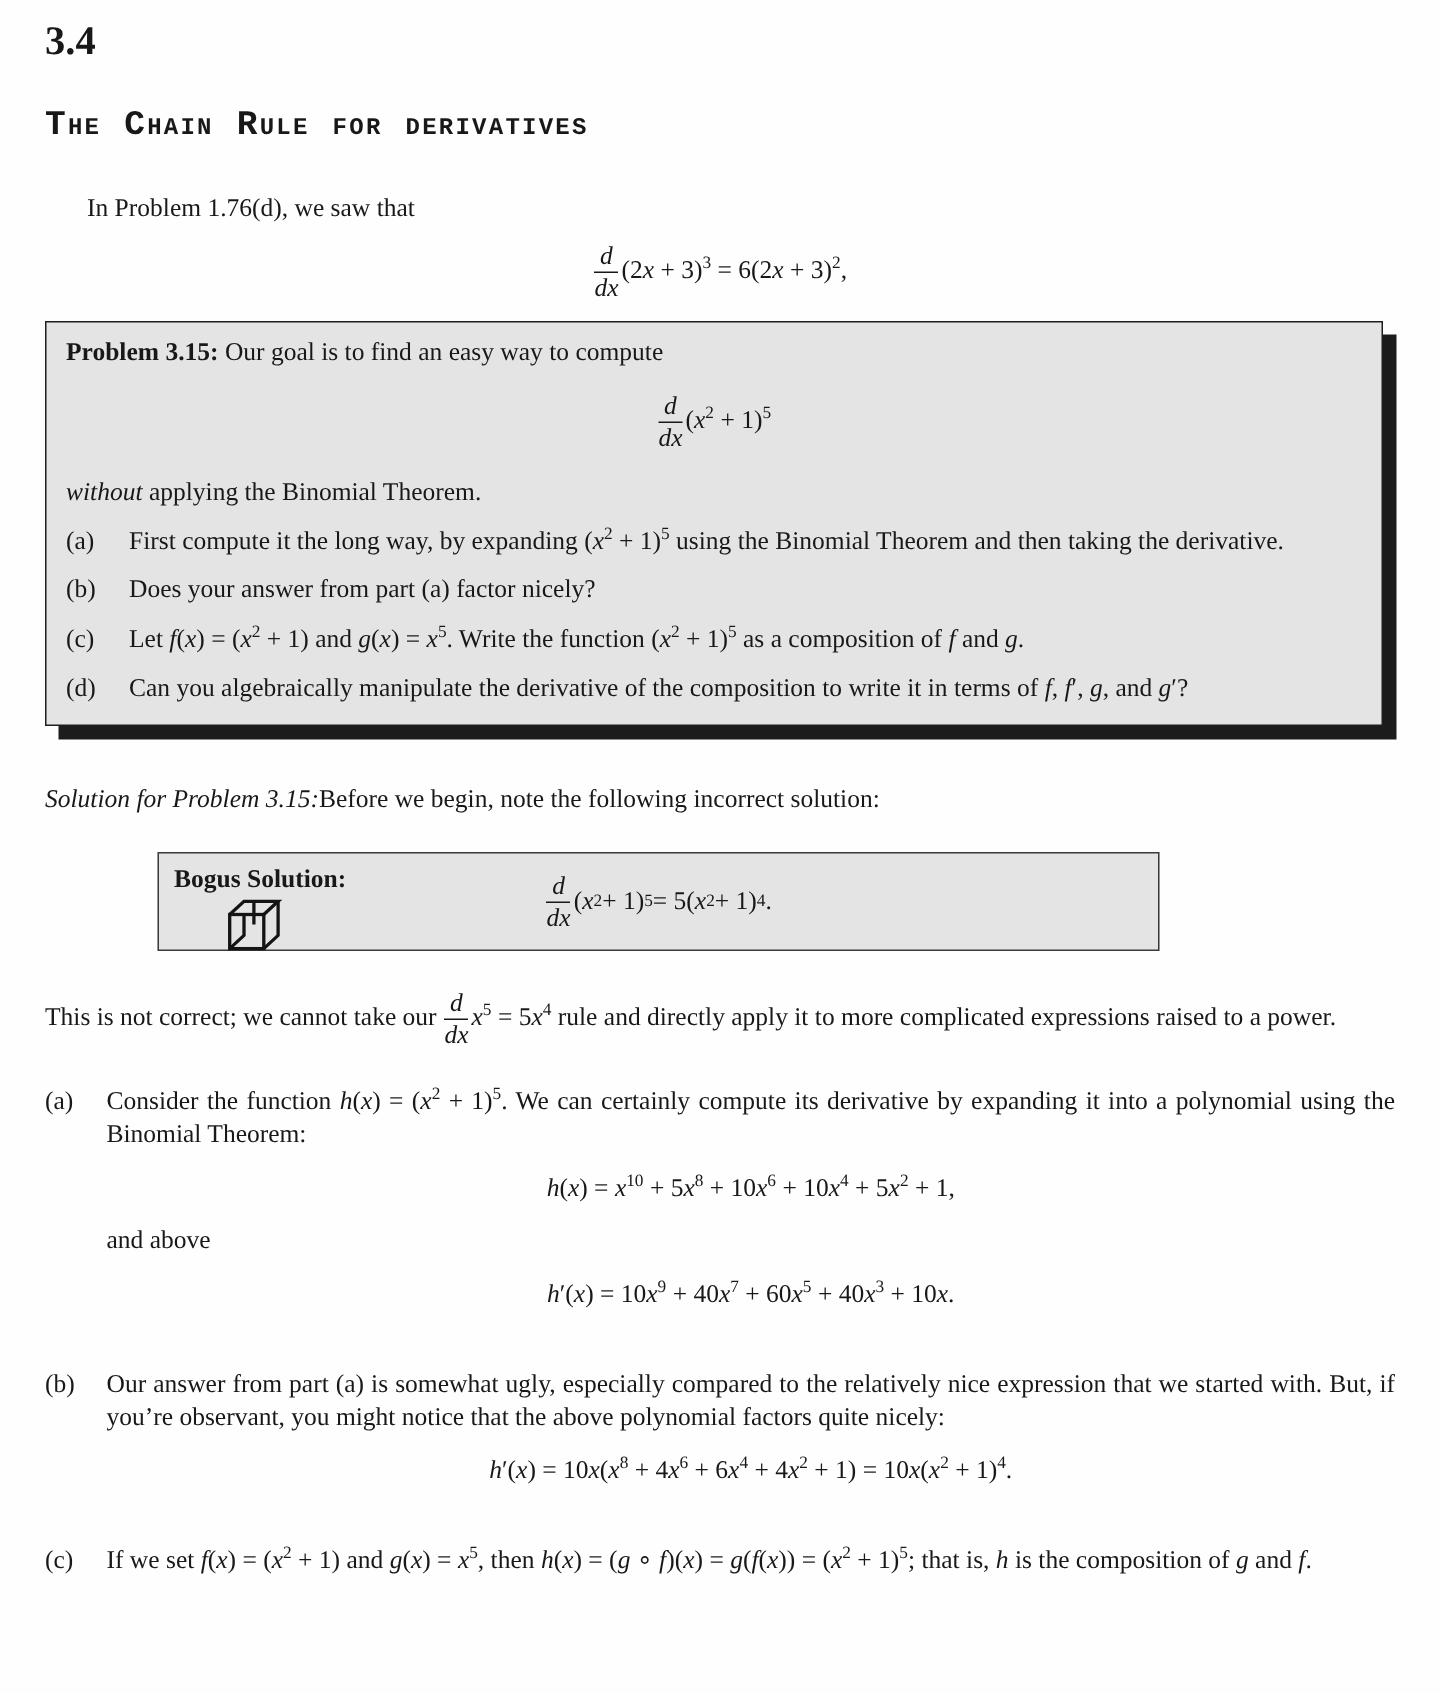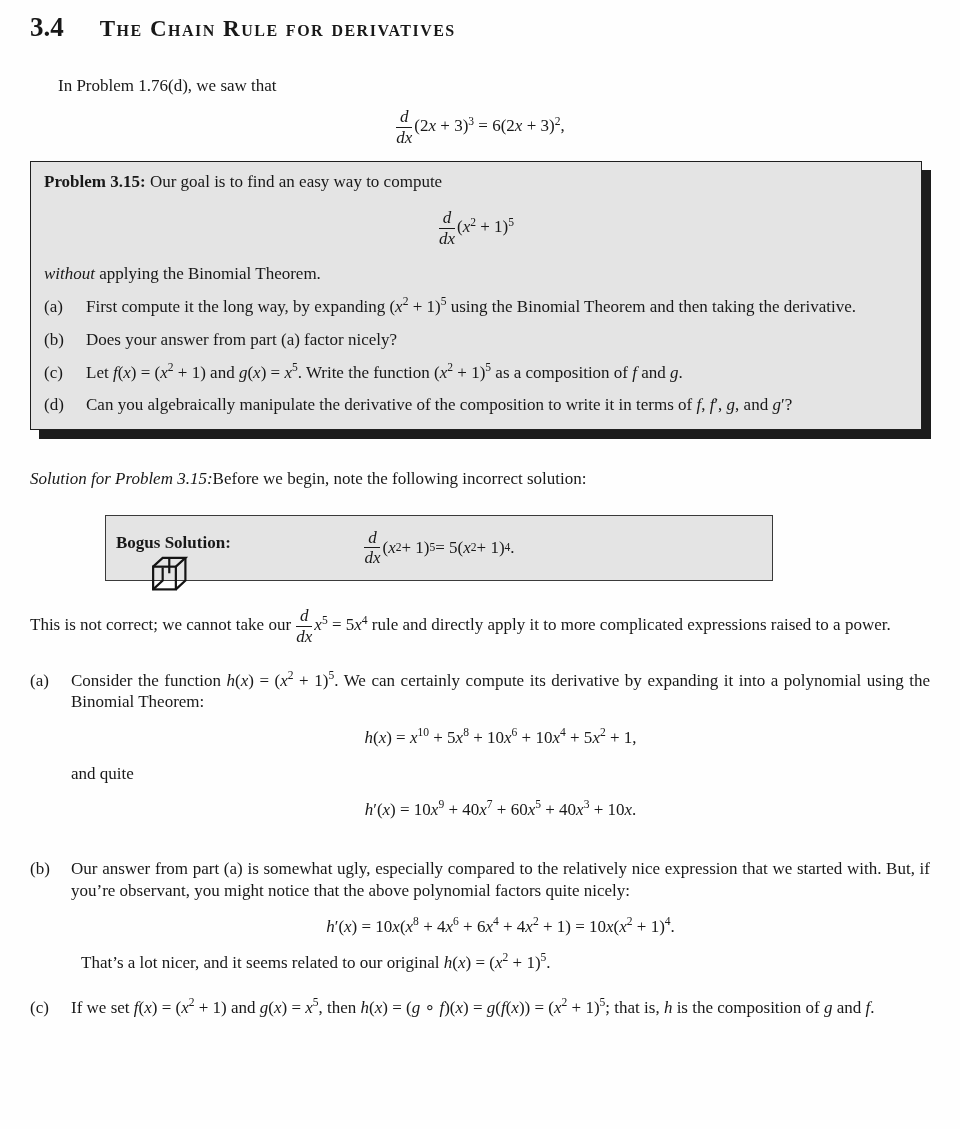--- a/index.html
+++ b/index.html
@@ -12,23 +12,23 @@
   .page{
     width:960px;height:1129px;
     padding:6px 30px 0 30px;
     font-family:"Liberation Serif", serif;
     font-size:17px;color:var(--ink);
     line-height:1.28;
     overflow:hidden;
     background:#fefefe;
   }
   
-  .section-header{display:flex;align-items:baseline;gap:36px;margin:4px 0 30px 0;}
+  .section-header{display:flex;align-items:baseline;gap:24px;margin:4px 0 30px 0;flex-direction:column;}
   .sec-num{font-weight:bold;font-size:27px;}
-  .sec-title{font-weight:bold;font-size:23px;font-variant:small-caps;letter-spacing:1.5px;}
+  .sec-title{font-weight:bold;font-size:23px;font-variant:small-caps;letter-spacing:1.5px;font-family:Liberation Mono, monospace;}
   
   p{margin:0;}
   .par-indent{text-indent:28px;}
   .just{text-align:justify;}
   .eq{text-align:center;margin:12px 0;}
   sup{font-size:68%;line-height:0;}
   
   .frac{display:inline-block;vertical-align:middle;text-align:center;line-height:1.05;margin:0 2px 0 1px;}
   .frac .fn{display:block;border-bottom:1.4px solid var(--ink);padding:0 3px 1px 3px;}
   .frac .fd{display:block;padding-top:1px;}
@@ -48,21 +48,21 @@
   
   .solution-lead{margin-top:38px;}
   .solution-lead .rest{margin-left:0;}
   
   .bogus-box{
     position:relative;
     width:668px;height:66px;
     margin:25px 0 0 75px;
     background:var(--box_bg);
     border:1.3px solid #3a3a3a;
-    padding:16px 10px;
+    padding:6px 10px;
   }
   .bogus-left{position:relative;z-index:2;width:210px;}
   .bogus-label{font-weight:bold;}
   .bogus-icon-wrap{margin-left:32px;margin-top:0px;}
   .bogus-eq{position:absolute;left:0;top:0;right:0;bottom:0;display:flex;align-items:center;justify-content:center;z-index:1;}
   
   .not-correct{margin-top:26px;}
   
   .sitem{display:flex;gap:13px;margin-top:24px;}
   .slabel{min-width:28px;}
@@ -134,31 +134,30 @@
         </span>(<i>x</i><sup>2</sup> + 1)<sup>5</sup> = 5(<i>x</i><sup>2</sup> + 1)<sup>4</sup>.</div>
   </section>
 
   <p class="just not-correct">This is not correct; we cannot take our <span class="frac"><span class="fn"><i>d</i></span><span class="fd"><i>dx</i></span></span><i>x</i><sup>5</sup> = 5<i>x</i><sup>4</sup> rule and directly apply it to more complicated expressions raised to a power.</p>
 
   <div class="sitem">
     <span class="slabel">(a)</span>
     <div class="stext">
       <p>Consider the function <i>h</i>(<i>x</i>) = (<i>x</i><sup>2</sup> + 1)<sup>5</sup>.  We can certainly compute its derivative by expanding it into a polynomial using the Binomial Theorem:</p>
       <div class="eq"><i>h</i>(<i>x</i>) = <i>x</i><sup>10</sup> + 5<i>x</i><sup>8</sup> + 10<i>x</i><sup>6</sup> + 10<i>x</i><sup>4</sup> + 5<i>x</i><sup>2</sup> + 1,</div>
-      <p class="and-hence">and quite</p>
+      <p class="and-hence">and above</p>
       <div class="eq"><i>h</i>′(<i>x</i>) = 10<i>x</i><sup>9</sup> + 40<i>x</i><sup>7</sup> + 60<i>x</i><sup>5</sup> + 40<i>x</i><sup>3</sup> + 10<i>x</i>.</div>
     </div>
   </div>
 
   <div class="sitem">
     <span class="slabel">(b)</span>
     <div class="stext">
       <p>Our answer from part (a) is somewhat ugly, especially compared to the relatively nice expression that we started with. But, if you’re observant, you might notice that the above polynomial factors quite nicely:</p>
       <div class="eq"><i>h</i>′(<i>x</i>) = 10<i>x</i>(<i>x</i><sup>8</sup> + 4<i>x</i><sup>6</sup> + 6<i>x</i><sup>4</sup> + 4<i>x</i><sup>2</sup> + 1) = 10<i>x</i>(<i>x</i><sup>2</sup> + 1)<sup>4</sup>.</div>
-      <p class="followup">That’s a lot nicer, and it seems related to our original <i>h</i>(<i>x</i>) = (<i>x</i><sup>2</sup> + 1)<sup>5</sup>.</p>
     </div>
   </div>
 
   <div class="sitem">
     <span class="slabel">(c)</span>
     <div class="stext">
       <p>If we set <i>f</i>(<i>x</i>) = (<i>x</i><sup>2</sup> + 1) and <i>g</i>(<i>x</i>) = <i>x</i><sup>5</sup>, then <i>h</i>(<i>x</i>) = (<i>g</i> ∘ <i>f</i>)(<i>x</i>) = <i>g</i>(<i>f</i>(<i>x</i>)) = (<i>x</i><sup>2</sup> + 1)<sup>5</sup>; that is, <i>h</i> is the composition of <i>g</i> and <i>f</i>.</p>
     </div>
   </div>
 

